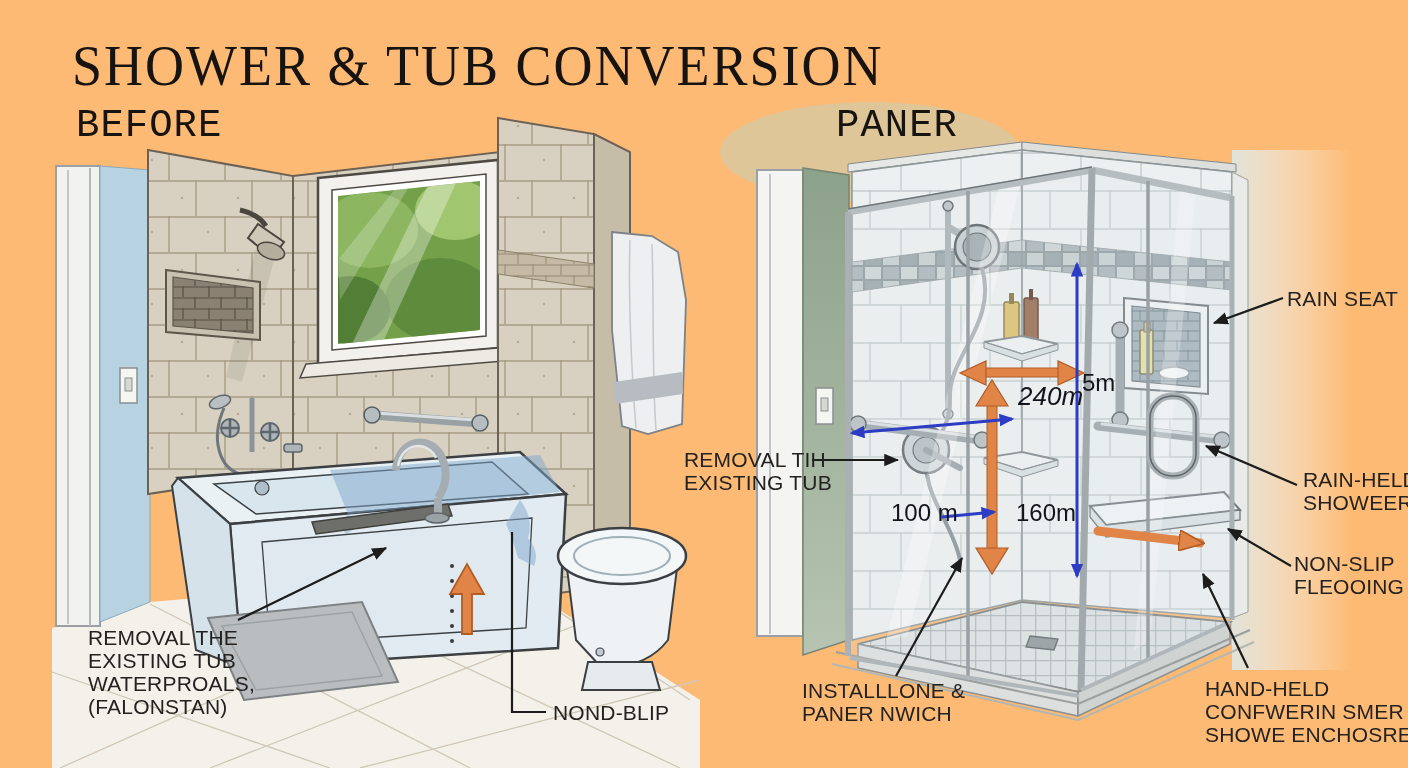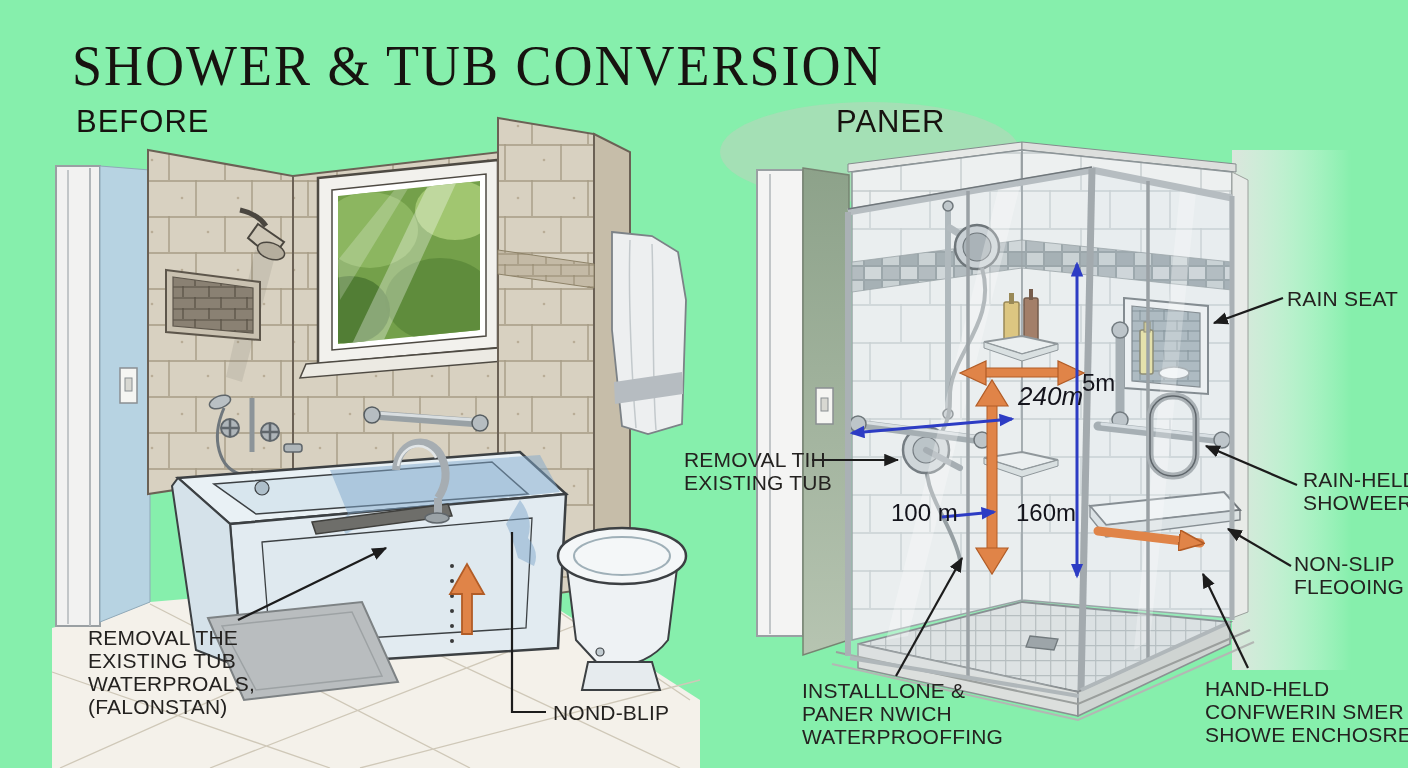--- a/index.html
+++ b/index.html
@@ -1,22 +1,22 @@
 <!DOCTYPE html>
 <html><head>
 <meta charset="utf-8">
 <style>
   html,body{margin:0;padding:0;background:#fff;}
-  .stage{position:relative;width:1408px;height:768px;background:#86efac;overflow:hidden;
+  .stage{position:relative;width:1408px;height:768px;background:#fdba74;overflow:hidden;
          font-family:"Liberation Sans",sans-serif;}
   .art{position:absolute;left:0;top:0;}
   .lbl{position:absolute;color:#1f1d1a;white-space:nowrap;}
   .title{font-family:"Liberation Serif",serif;font-size:54px;letter-spacing:2px;
          color:#171310;transform:scaleY(1.04);transform-origin:left top;}
-  .scene-h{font-family:Liberation Sans, sans-serif;font-size:31px;letter-spacing:1px;color:#171310;}
+  .scene-h{font-family:Liberation Mono, monospace;font-size:39px;letter-spacing:1px;color:#171310;}
   .ann{font-size:21px;line-height:23px;letter-spacing:.2px;color:#242220;}
   .meas{font-size:24px;color:#14141c;}
   .meas.big{font-size:26px;font-style:italic;}
 </style>
 </head>
 <body>
 
 <div class="stage">
 
 <svg class="art" width="1408" height="768" viewBox="0 0 1408 768">
@@ -401,21 +401,20 @@
 
 <div class="lbl ann" style="left:1205px;top:677px">
   <div>HAND-HELD</div>
   <div>CONFWERIN SMER</div>
   <div>SHOWE ENCHOSRE</div>
 </div>
 
 <div class="lbl ann" style="left:802px;top:679px">
   <div>INSTALLLONE &amp;</div>
   <div>PANER NWICH</div>
-  <div>WATERPROOFFING</div>
 </div>
 
 <div class="lbl meas big" style="left:1018px;top:381px">240m</div>
 <div class="lbl meas" style="left:1082px;top:369px">5m</div>
 <div class="lbl meas" style="left:891px;top:499px">100 m</div>
 <div class="lbl meas" style="left:1016px;top:499px">160m</div>
 
 </div>
 
 </body></html>

